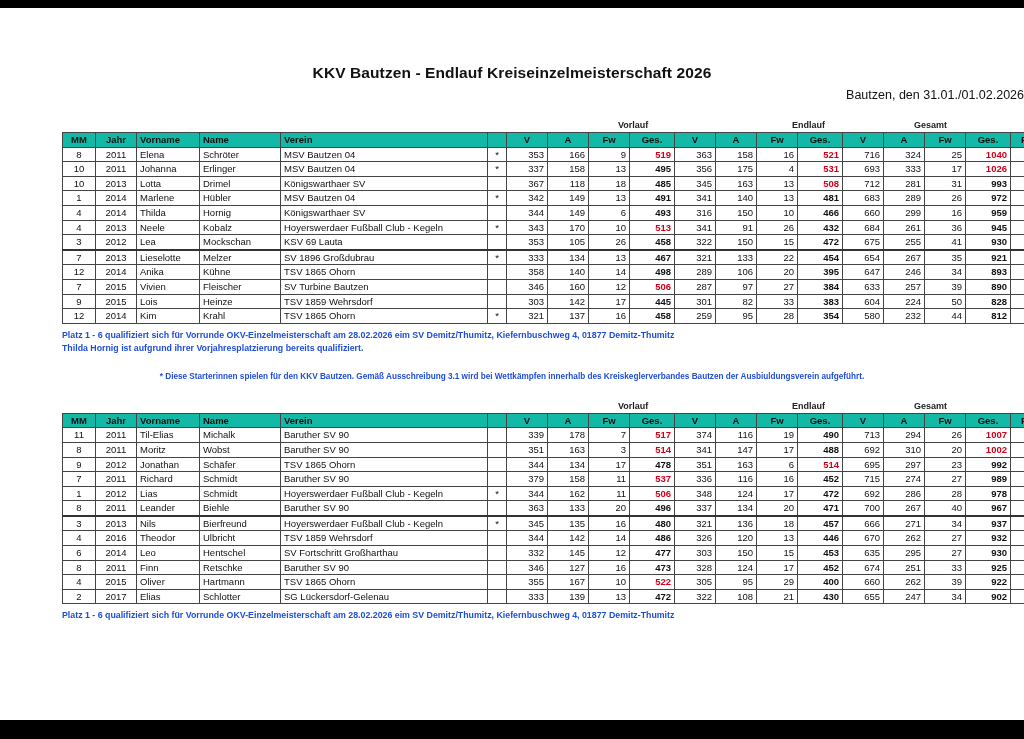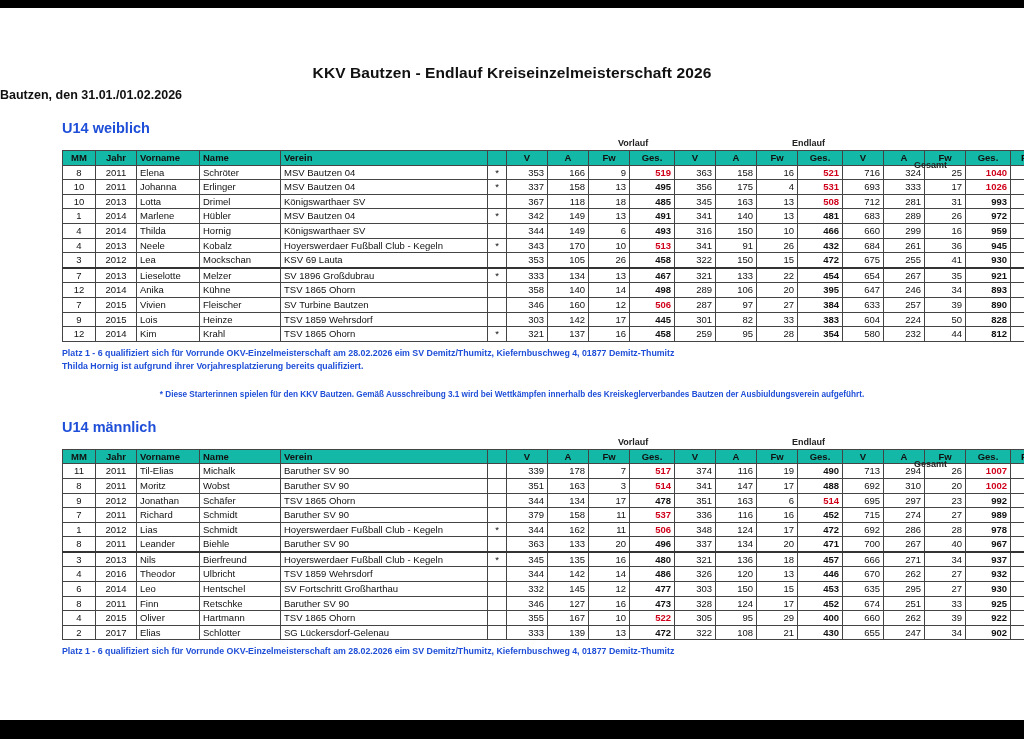--- a/index.html
+++ b/index.html
@@ -11,21 +11,21 @@
   }
   .page{
     position:absolute;left:0;top:8px;width:1024px;height:712px;
     background:#ffffff;
   }
   .title{
     text-align:center;font-size:15.5px;font-weight:bold;color:#111;
     margin-top:56px;letter-spacing:.1px;
   }
   .subtitle{
-    text-align:left;font-size:12.5px;color:#111;margin-top:6px;font-weight:bold;
+    text-align:right;font-size:12.5px;color:#111;margin-top:6px;
   }
   .block{margin-top:18px;padding:0 62px;}
   .blockhead{
     font-size:14.5px;font-weight:bold;color:#1f4fd8;margin-bottom:2px;
   }
   table{
     border-collapse:collapse;width:900px;font-size:9.5px;color:#111;
     table-layout:fixed;
   }
   th,td{
@@ -55,31 +55,30 @@
     margin-top:5px;line-height:12px;
   }
   .note2{
     text-align:center;color:#1f4fd8;font-size:8.2px;font-weight:bold;
     margin-top:17px;line-height:12px;
   }
   .grp{position:relative;width:900px;height:12px;font-size:9px;color:#222;font-weight:bold;}
   .grp span{position:absolute;}
   .g-vor{left:556px;}
   .g-end{left:730px;}
-  .g-ges{left:852px;margin-top:22px;}
+  .g-ges{left:852px;}
 </style>
 </head>
 <body>
 
 <div class="page">
   <div class="title">KKV Bautzen - Endlauf Kreiseinzelmeisterschaft 2026</div>
   <div class="subtitle">Bautzen, den 31.01./01.02.2026</div>
   <div id="sections">
       <div class="block">
-        <div class="blockhead">U14 weiblich</div>
         <div class="grp">
           <span class="g-vor">Vorlauf</span>
           <span class="g-end">Endlauf</span>
           <span class="g-ges">Gesamt</span>
         </div>
         <table>
           <thead>
             <tr>
               <th class="c-mm">MM</th>
               <th class="c-jahr">Jahr</th>
@@ -355,21 +354,20 @@
               <td class="c-ges">812</td>
               <td class="c-platz">12</td>
             </tr>
           </tbody>
         </table>
         <div class="note">Platz 1 - 6 qualifiziert sich für Vorrunde OKV-Einzelmeisterschaft am 28.02.2026 eim SV Demitz/Thumitz, Kiefernbuschweg 4, 01877 Demitz-Thumitz</div>
         <div class="note" style="margin-top: 1px;">Thilda Hornig ist aufgrund ihrer Vorjahresplatzierung bereits qualifiziert.</div>
         <div class="note2">* Diese Starterinnen spielen für den KKV Bautzen. Gemäß Ausschreibung 3.1 wird bei Wettkämpfen innerhalb des Kreiskeglerverbandes Bautzen der Ausbiuldungsverein aufgeführt.</div>
       </div>
       <div class="block">
-        <div class="blockhead">U14 männlich</div>
         <div class="grp">
           <span class="g-vor">Vorlauf</span>
           <span class="g-end">Endlauf</span>
           <span class="g-ges">Gesamt</span>
         </div>
         <table>
           <thead>
             <tr>
               <th class="c-mm">MM</th>
               <th class="c-jahr">Jahr</th>

